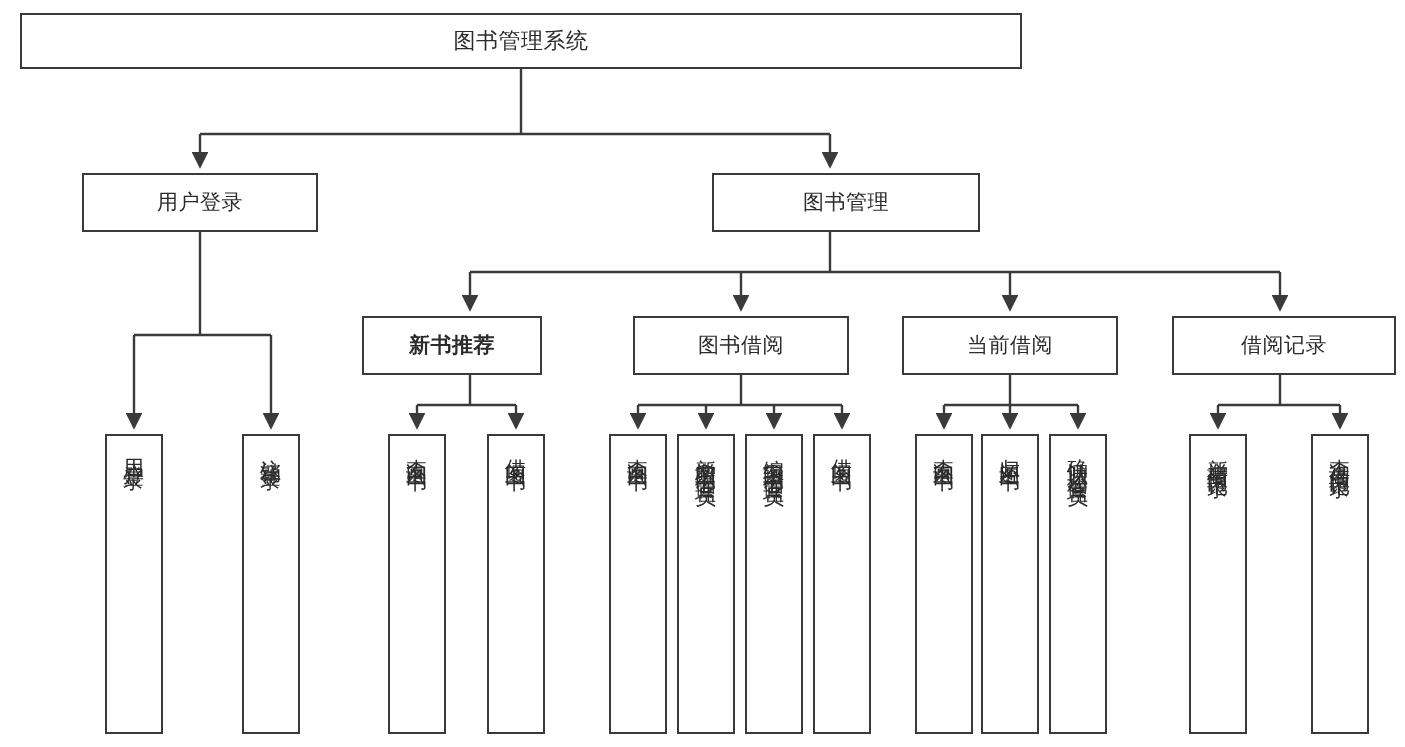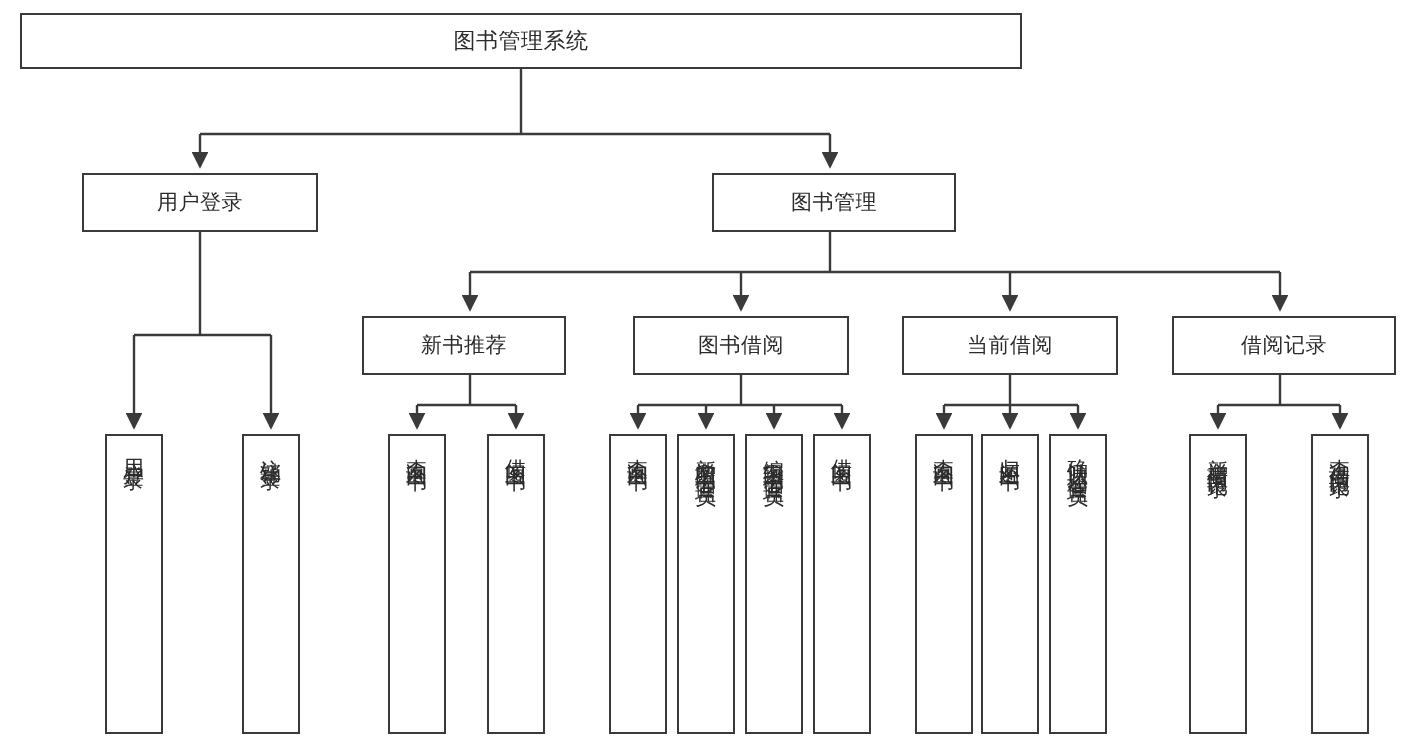--- a/index.html
+++ b/index.html
@@ -127,25 +127,25 @@
     </g>
   </svg>
 
   <div class="node horiz root" style="left:20px; top:13px; width:1002px; height:56px;">
     <span class="node-label">图书管理系统</span>
   </div>
 
   <div class="node horiz" style="left:82px; top:173px; width:236px; height:59px;">
     <span class="node-label">用户登录</span>
   </div>
-  <div class="node horiz" style="left:712px; top:173px; width:244px; height:59px;">
+  <div class="node horiz" style="left:712px; top:173px; width:268px; height:59px;">
     <span class="node-label">图书管理</span>
   </div>
 
-  <div class="node horiz" style="left:362px; top:316px; width:204px; height:59px;">
+  <div class="node horiz" style="left:362px; top:316px; width:180px; height:59px;font-weight:bold;">
     <span class="node-label">新书推荐</span>
   </div>
   <div class="node horiz" style="left:902px; top:316px; width:216px; height:59px;">
     <span class="node-label">当前借阅</span>
   </div>
   <div class="node horiz" style="left:633px; top:316px; width:216px; height:59px;">
     <span class="node-label">图书借阅</span>
   </div>
   <div class="node horiz" style="left:1172px; top:316px; width:224px; height:59px;">
     <span class="node-label">借阅记录</span>

